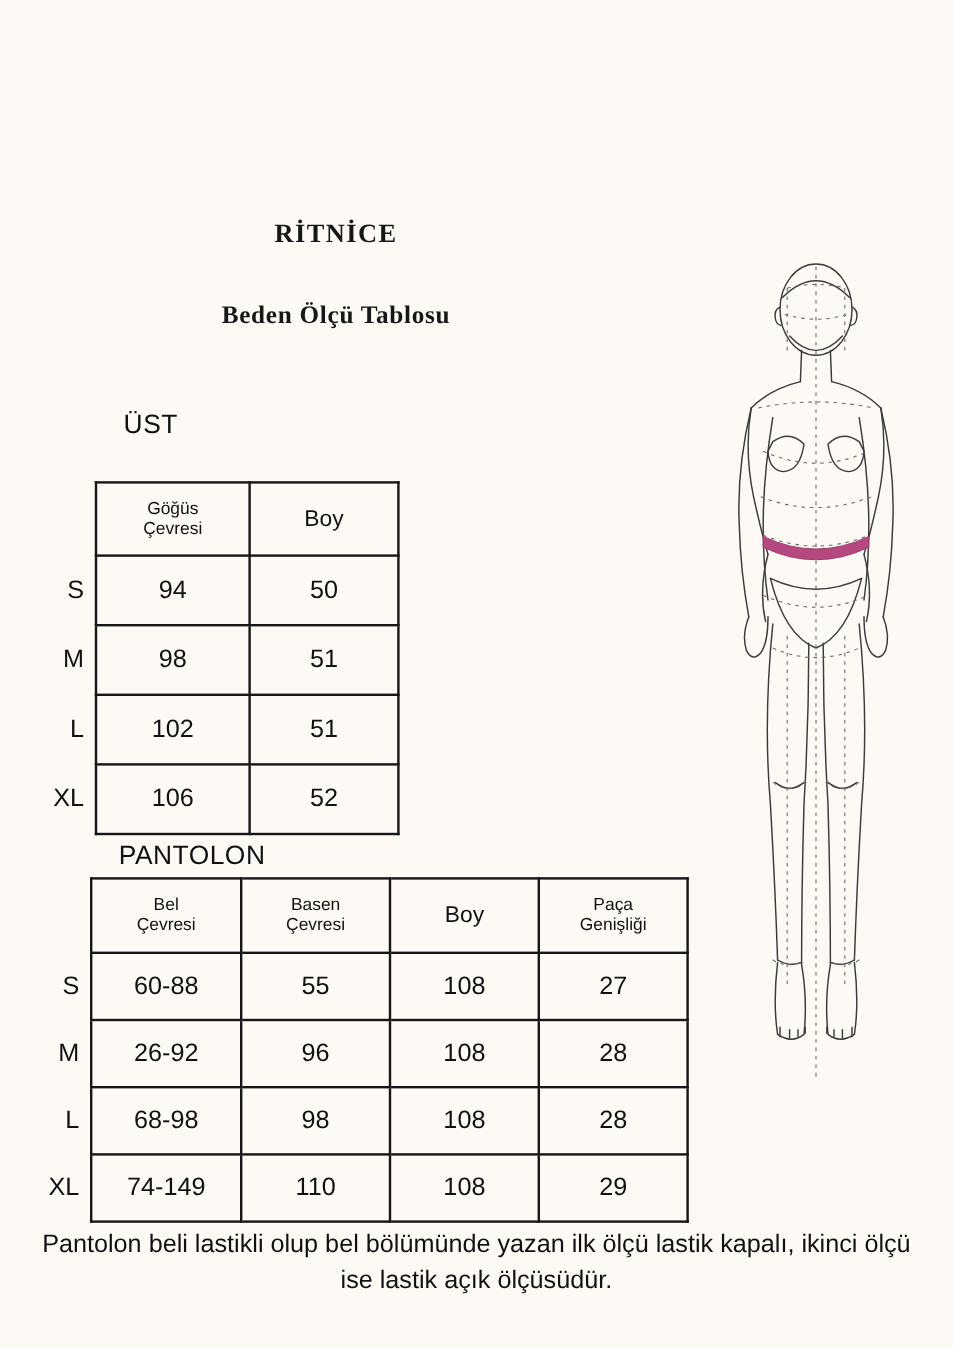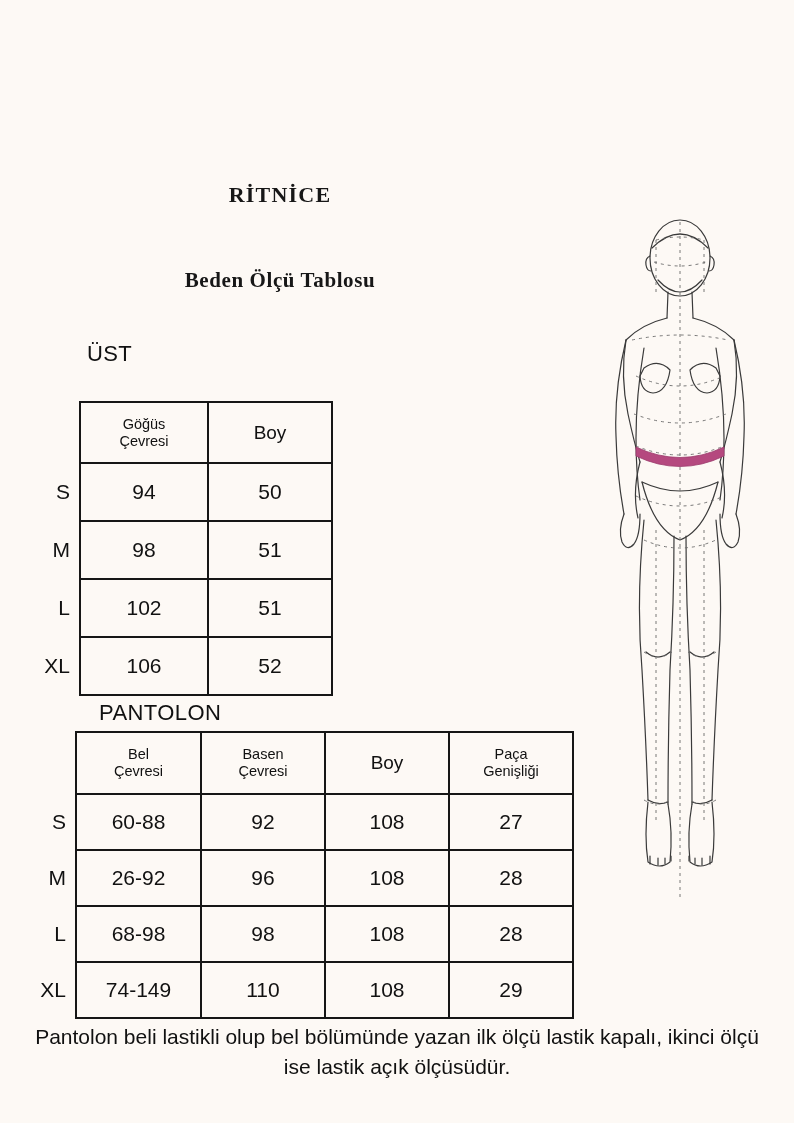--- a/index.html
+++ b/index.html
@@ -30,40 +30,40 @@
     width: 560px;
     text-align: center;
     font-family: "Liberation Serif", serif;
     font-size: 22px;
     font-weight: 700;
     letter-spacing: 1.2px;
     color: #171717;
   }
   .subtitle {
     position: absolute;
-    top: 268px;
+    top: 250px;
     left: 0;
     width: 560px;
     text-align: center;
     font-family: "Liberation Serif", serif;
     font-size: 21px;
     font-weight: 700;
     letter-spacing: 0.6px;
     color: #171717;
   }
 
   
   .section-title {
     position: absolute;
     font-size: 22px;
     font-weight: 400;
     letter-spacing: 0.4px;
     color: #111;
   }
-  #title-ust { top: 341px; left: 87px; }
+  #title-ust { top: 341px; left: 103px; }
   #title-pantolon { top: 700px; left: 99px; }
 
   
   .table-wrap {
     position: absolute;
   }
   table.size {
     border-collapse: collapse;
     table-layout: fixed;
   }
@@ -210,21 +210,21 @@
           <span style="font-size:19px;">Boy</span>
         </th>
         <th>
           <span>Paça</span><br>
           <span>Genişliği</span>
         </th>
       </tr>
       <tr>
         <td class="rowlabel">S</td>
         <td class="val">60-88</td>
-        <td class="val">92</td>
+        <td class="val">55</td>
         <td class="val">108</td>
         <td class="val">27</td>
       </tr>
       <tr>
         <td class="rowlabel">M</td>
         <td class="val">26-92</td>
         <td class="val">96</td>
         <td class="val">108</td>
         <td class="val">28</td>
       </tr>

